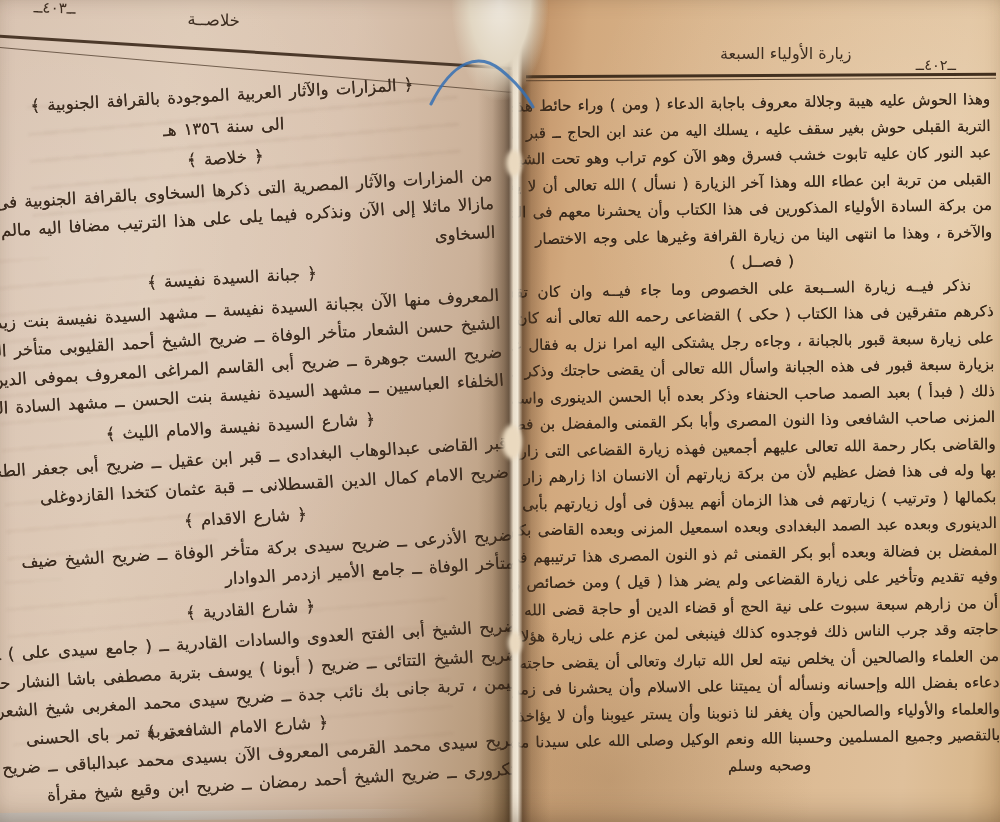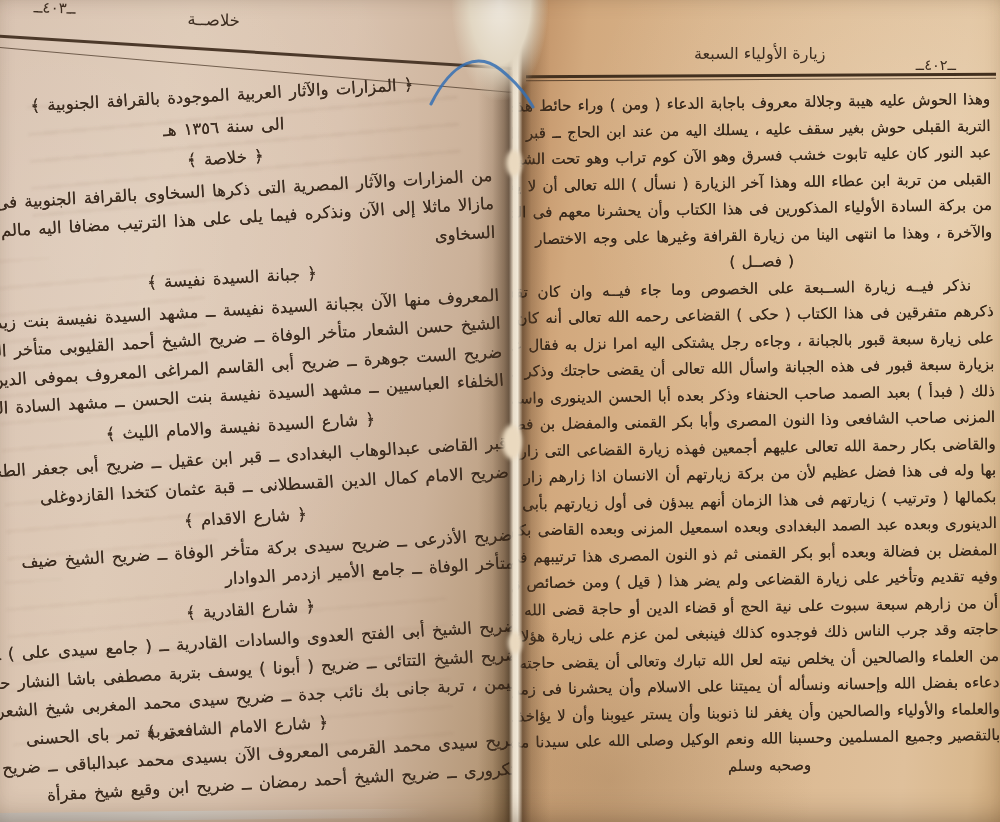--- a/index.html
+++ b/index.html
@@ -36,21 +36,21 @@
     font-size:16.5px;line-height:28.5px;word-spacing:2px;
     text-shadow:0 0 .5px currentColor;
   }
   .hl{text-align:center;margin:3px 0;white-space:nowrap;}
   .bl{text-align:right;white-space:nowrap;}
   .combo{position:relative;white-space:nowrap;}
   .combo .tail{position:absolute;left:34px;top:0;}
   .combo .head{display:block;text-align:center;margin-right:40px;}
   
   .rp-header{position:absolute;top:44px;left:0;width:100%;}
-  .rp-title{position:absolute;left:182px;top:0;font-size:16px;white-space:nowrap;}
+  .rp-title{position:absolute;left:208px;top:0;font-size:16px;white-space:nowrap;}
   .rp-num{position:absolute;right:44px;top:13px;font-size:14.5px;white-space:nowrap;}
   .rp-rule{position:absolute;left:14px;right:4px;background:#42301f;}
   .rp-rule.a{top:74px;height:2.6px;transform:rotate(-.3deg);}
   .rp-rule.b{top:79px;height:1.2px;opacity:.8;transform:rotate(-.3deg);}
   
   .rp-body{
     position:absolute;top:86px;left:16px;right:10px;
     transform:rotate(-.9deg);transform-origin:top right;
     font-size:15px;line-height:26.5px;word-spacing:1.5px;
     color:#3a2a1c;text-shadow:0 0 .5px currentColor;

